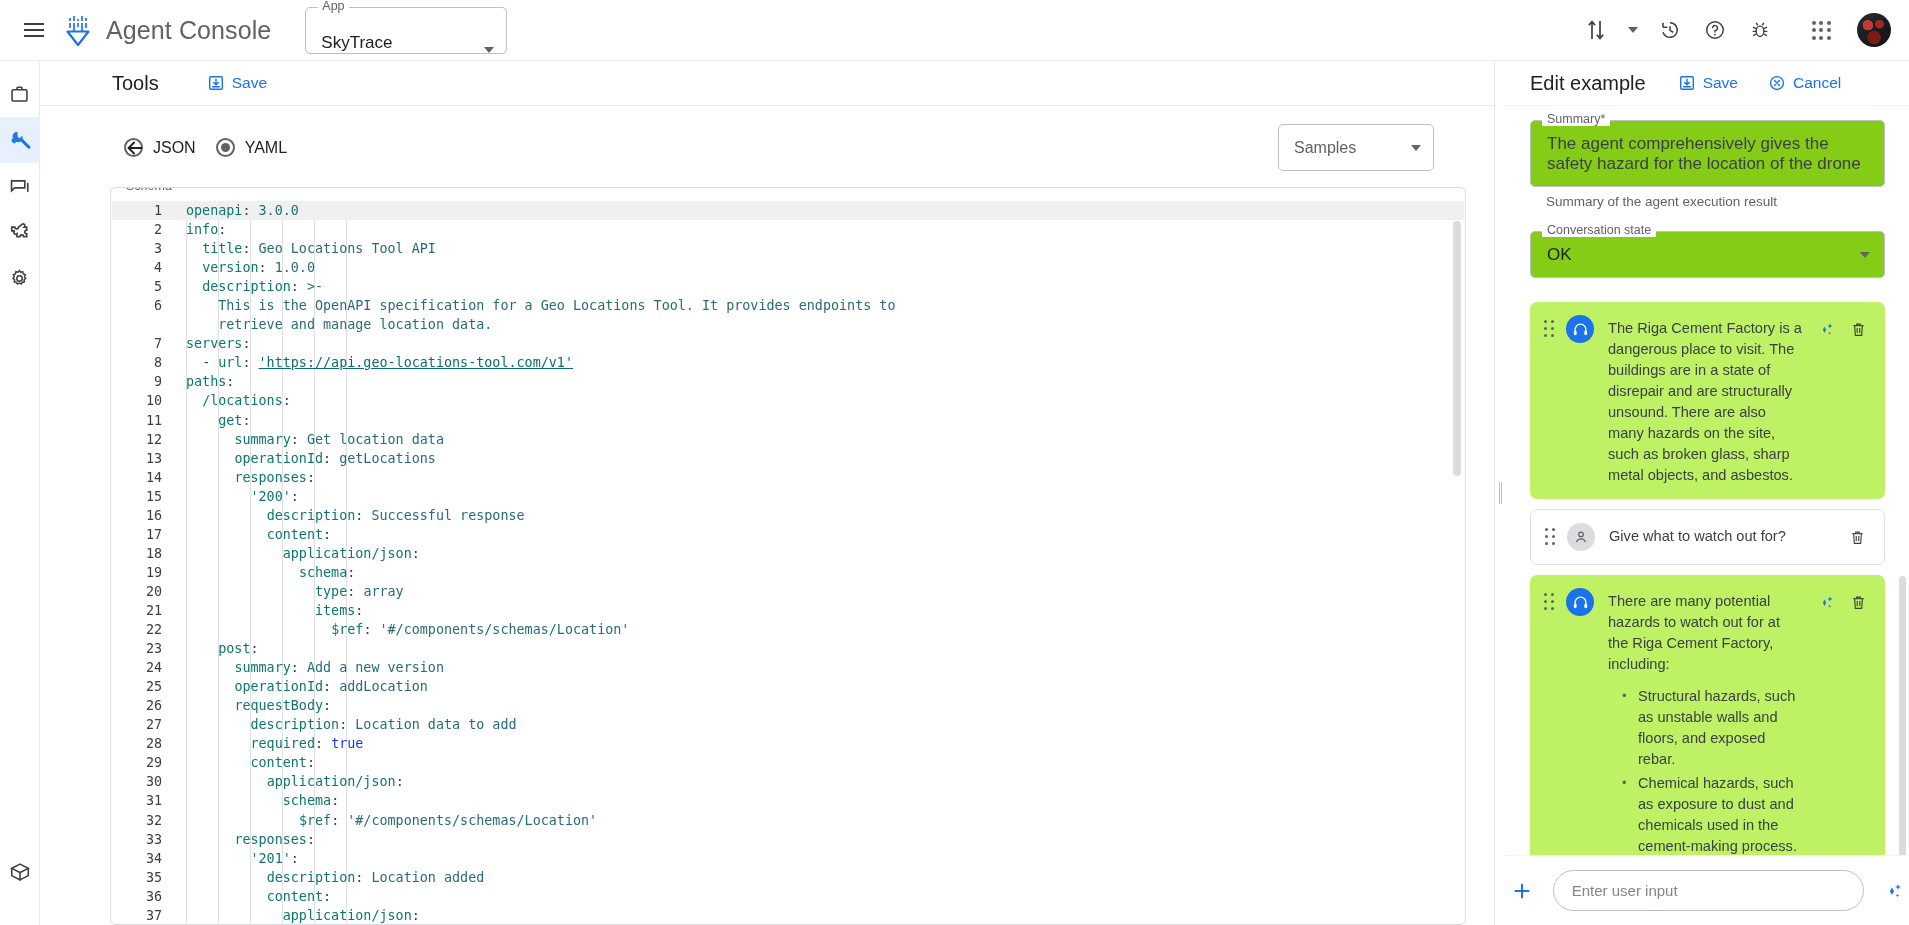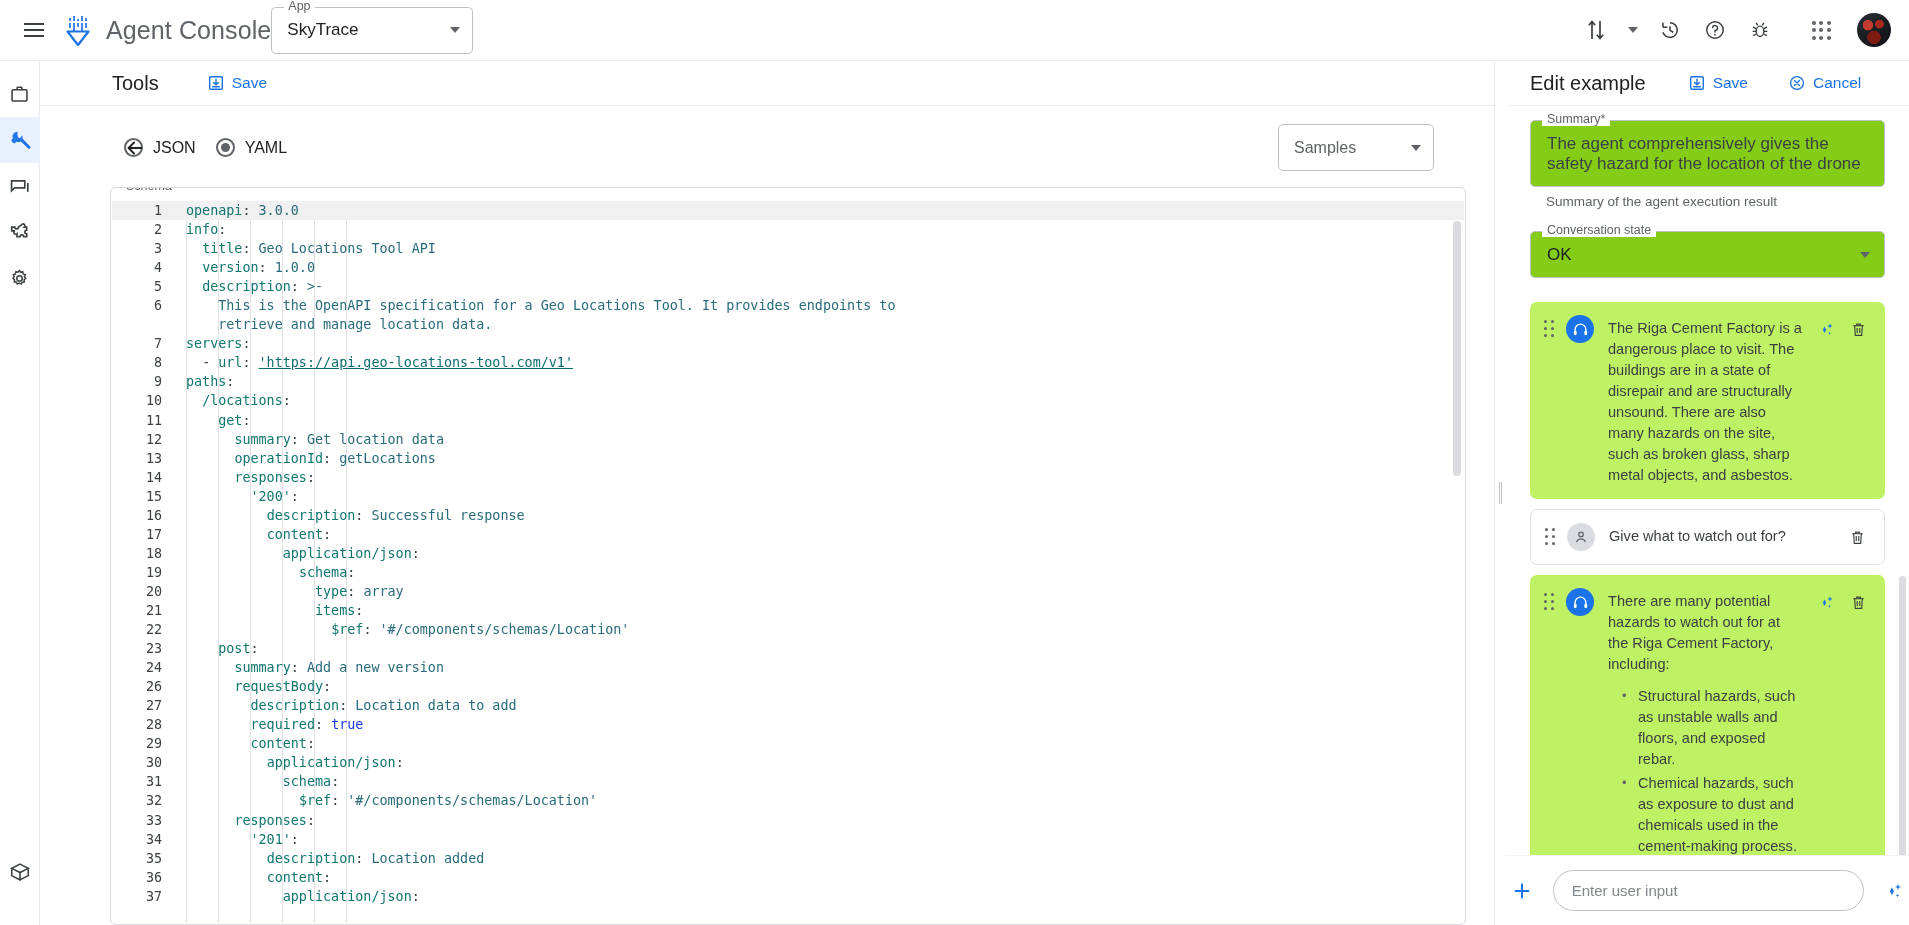--- a/index.html
+++ b/index.html
@@ -15,22 +15,22 @@
     height: 61px; min-height: 61px; display: flex; align-items: center;
     background: #ffffff; border-bottom: 1px solid #e8eaed; padding: 0 18px 0 14px;
   }
   .hamburger { width: 40px; height: 40px; display:flex; align-items:center; justify-content:center; cursor:pointer; border-radius:50%; }
   .brand { display:flex; align-items:center; gap:12px; margin-left: 12px; }
   .brand-logo { width: 28px; height: 30px; position: relative; }
   .brand-title { font-size: 25px; color: #5f6368; letter-spacing: 0.1px; white-space: nowrap; }
 
   
   .app-select {
-    position: relative; width: 202px; height: 47px;
-    border: 1px solid #bdc1c6; border-radius: 5px; display:flex; align-items:center;
+    position: relative; margin-left: 34px; width: 202px; height: 47px;
+    border: 1px solid #bdc1c6; border-radius: 5px; display:flex; align-items:flex-end;
     padding: 0 12px 0 15px; cursor: pointer; background:#fff;
   }
   .app-select .legend {
     position:absolute; top:-8px; left: 12px; background:#fff; padding: 0 4px;
     font-size: 12.5px; color:#5f6368; line-height: 1;
   }
   .app-select .value { font-size: 17px; color:#202124; flex:1; }
   .caret { width:0;height:0;border-left:5.5px solid transparent;border-right:5.5px solid transparent;border-top:6.5px solid #5f6368; }
 
   .topbar-spacer { flex: 1; }
@@ -116,21 +116,21 @@
   .vscroll {
     position:absolute; width: 8px; border-radius:4px; background:#dadce0;
   }
 
   
   .splitter { width: 11px; min-width:11px; background:#fff; display:flex; align-items:center; justify-content:center; cursor:col-resize; }
   .splitter-grip { width:3px; height: 22px; border-left:1px solid #bdc1c6; border-right:1px solid #bdc1c6; }
 
   
   .right-panel { flex:1; display:flex; flex-direction:column; min-width:0; background:#fff; }
-  .rp-head { height:45px; display:flex; align-items:center; gap: 24px; padding: 0 24px 0 24px; border-bottom:1px solid #f1f3f4; }
+  .rp-head { height:45px; display:flex; align-items:center; gap: 14px; padding: 0 24px 0 24px; border-bottom:1px solid #f1f3f4; }
   .rp-title { font-size: 20px; color:#202124; margin-right: 10px; }
 
   .rp-scroll { flex:1; overflow:hidden; padding: 14px 24px 0 24px; position:relative; min-height: 0; }
 
   .outlined-field { position:relative; border:1px solid #bdc1c6; border-radius:5px; background:#84cc16; }
   .outlined-field .of-legend {
     position:absolute; top:-8px; left: 11px; background:#fff; padding:0 5px;
     font-size:12.5px; color:#5f6368; line-height:1;
   }
   .summary-box { height: 67px; padding: 13px 16px; }
@@ -382,20 +382,21 @@
                 <div class="code-line"><span class="gutter">15</span><span class="code-text"><span class="tk-plain">        </span><span class="tk-key">'200'</span><span class="tk-punct">:</span></span></div>
                 <div class="code-line"><span class="gutter">16</span><span class="code-text"><span class="tk-plain">          </span><span class="tk-key">description</span><span class="tk-punct">: </span><span class="tk-val">Successful response</span></span></div>
                 <div class="code-line"><span class="gutter">17</span><span class="code-text"><span class="tk-plain">          </span><span class="tk-key">content</span><span class="tk-punct">:</span></span></div>
                 <div class="code-line"><span class="gutter">18</span><span class="code-text"><span class="tk-plain">            </span><span class="tk-key">application/json</span><span class="tk-punct">:</span></span></div>
                 <div class="code-line"><span class="gutter">19</span><span class="code-text"><span class="tk-plain">              </span><span class="tk-key">schema</span><span class="tk-punct">:</span></span></div>
                 <div class="code-line"><span class="gutter">20</span><span class="code-text"><span class="tk-plain">                </span><span class="tk-key">type</span><span class="tk-punct">: </span><span class="tk-val">array</span></span></div>
                 <div class="code-line"><span class="gutter">21</span><span class="code-text"><span class="tk-plain">                </span><span class="tk-key">items</span><span class="tk-punct">:</span></span></div>
                 <div class="code-line"><span class="gutter">22</span><span class="code-text"><span class="tk-plain">                  </span><span class="tk-key">$ref</span><span class="tk-punct">: </span><span class="tk-val">'#/components/schemas/Location'</span></span></div>
                 <div class="code-line"><span class="gutter">23</span><span class="code-text"><span class="tk-plain">    </span><span class="tk-key">post</span><span class="tk-punct">:</span></span></div>
                 <div class="code-line"><span class="gutter">24</span><span class="code-text"><span class="tk-plain">      </span><span class="tk-key">summary</span><span class="tk-punct">: </span><span class="tk-val">Add a new version</span></span></div>
+                <div class="code-line"><span class="gutter">25</span><span class="code-text"><span class="tk-plain">      </span><span class="tk-key">operationId</span><span class="tk-punct">: </span><span class="tk-val">addLocation</span></span></div>
                 <div class="code-line"><span class="gutter">26</span><span class="code-text"><span class="tk-plain">      </span><span class="tk-key">requestBody</span><span class="tk-punct">:</span></span></div>
                 <div class="code-line"><span class="gutter">27</span><span class="code-text"><span class="tk-plain">        </span><span class="tk-key">description</span><span class="tk-punct">: </span><span class="tk-val">Location data to add</span></span></div>
                 <div class="code-line"><span class="gutter">28</span><span class="code-text"><span class="tk-plain">        </span><span class="tk-key">required</span><span class="tk-punct">: </span><span class="tk-bool">true</span></span></div>
                 <div class="code-line"><span class="gutter">29</span><span class="code-text"><span class="tk-plain">        </span><span class="tk-key">content</span><span class="tk-punct">:</span></span></div>
                 <div class="code-line"><span class="gutter">30</span><span class="code-text"><span class="tk-plain">          </span><span class="tk-key">application/json</span><span class="tk-punct">:</span></span></div>
                 <div class="code-line"><span class="gutter">31</span><span class="code-text"><span class="tk-plain">            </span><span class="tk-key">schema</span><span class="tk-punct">:</span></span></div>
                 <div class="code-line"><span class="gutter">32</span><span class="code-text"><span class="tk-plain">              </span><span class="tk-key">$ref</span><span class="tk-punct">: </span><span class="tk-val">'#/components/schemas/Location'</span></span></div>
                 <div class="code-line"><span class="gutter">33</span><span class="code-text"><span class="tk-plain">      </span><span class="tk-key">responses</span><span class="tk-punct">:</span></span></div>
                 <div class="code-line"><span class="gutter">34</span><span class="code-text"><span class="tk-plain">        </span><span class="tk-key">'201'</span><span class="tk-punct">:</span></span></div>
                 <div class="code-line"><span class="gutter">35</span><span class="code-text"><span class="tk-plain">          </span><span class="tk-key">description</span><span class="tk-punct">: </span><span class="tk-val">Location added</span></span></div>

